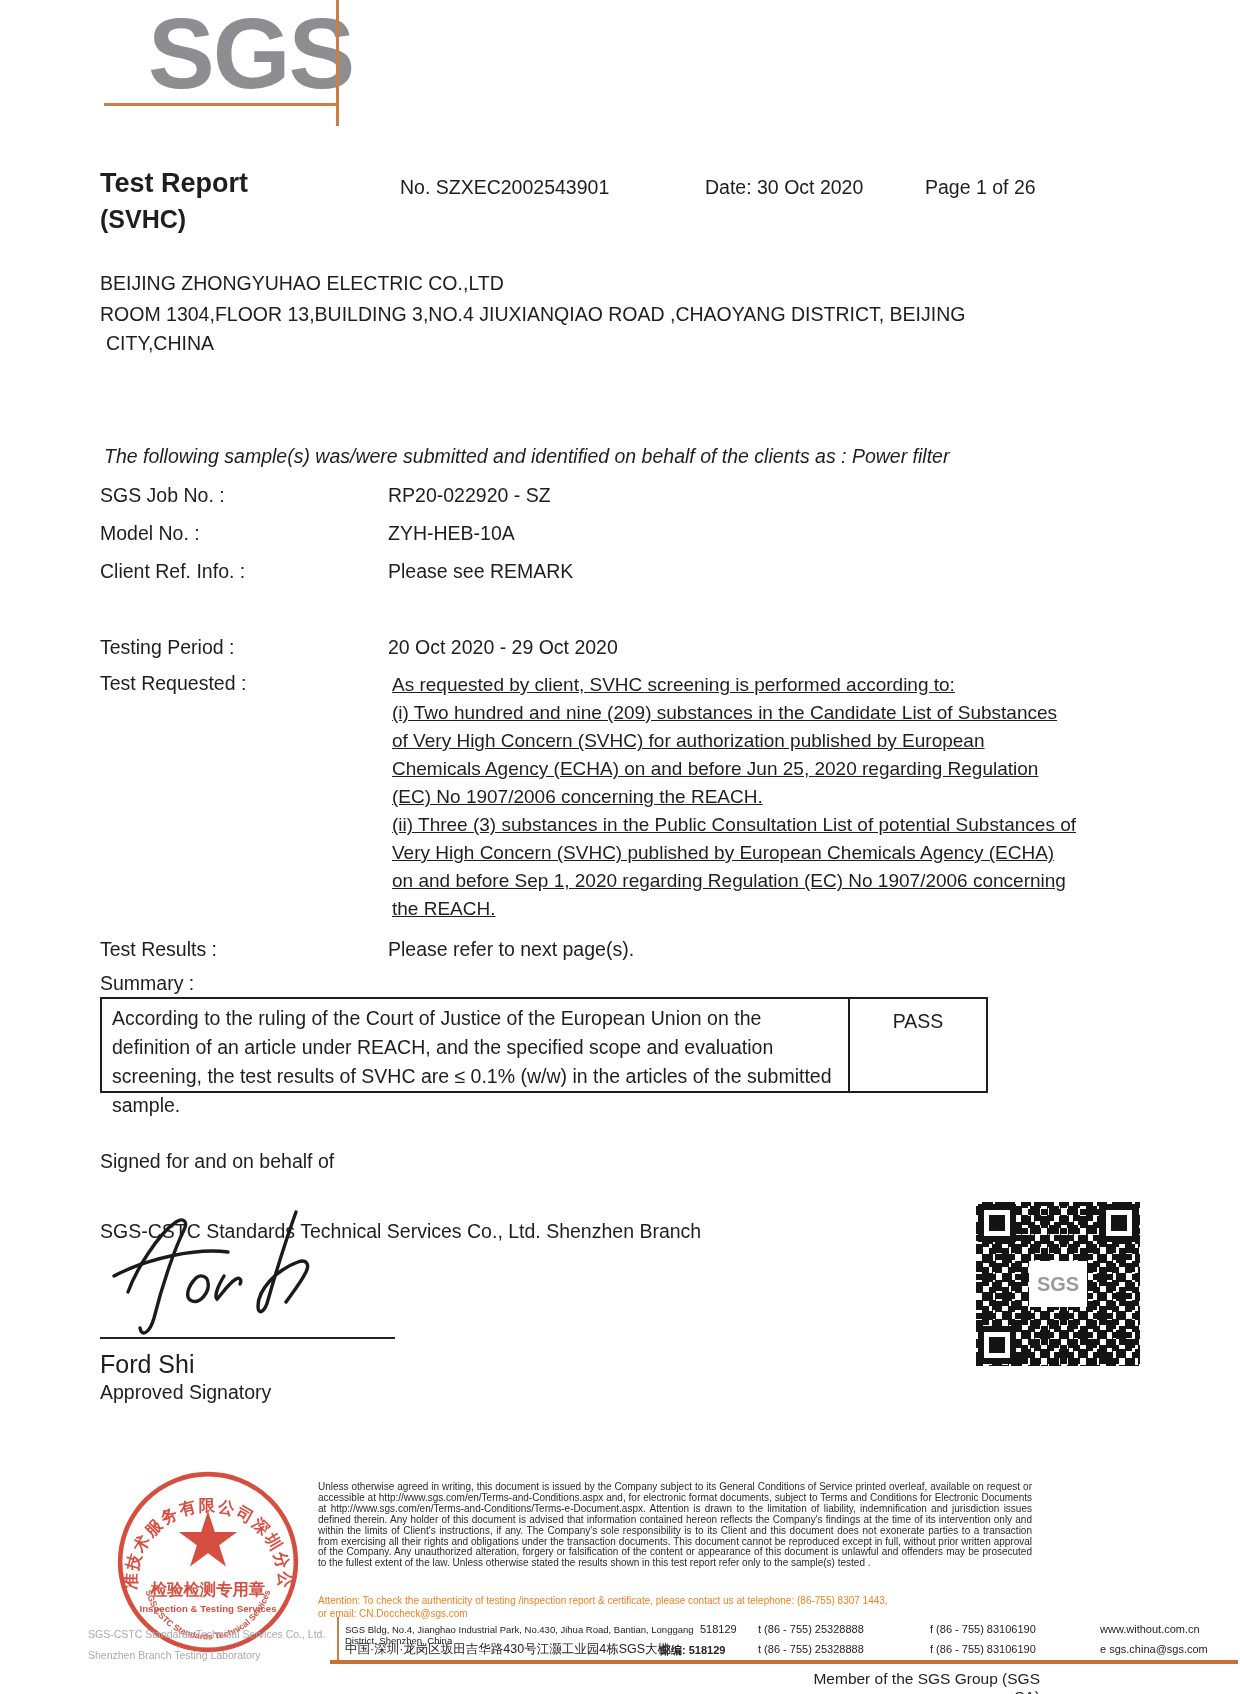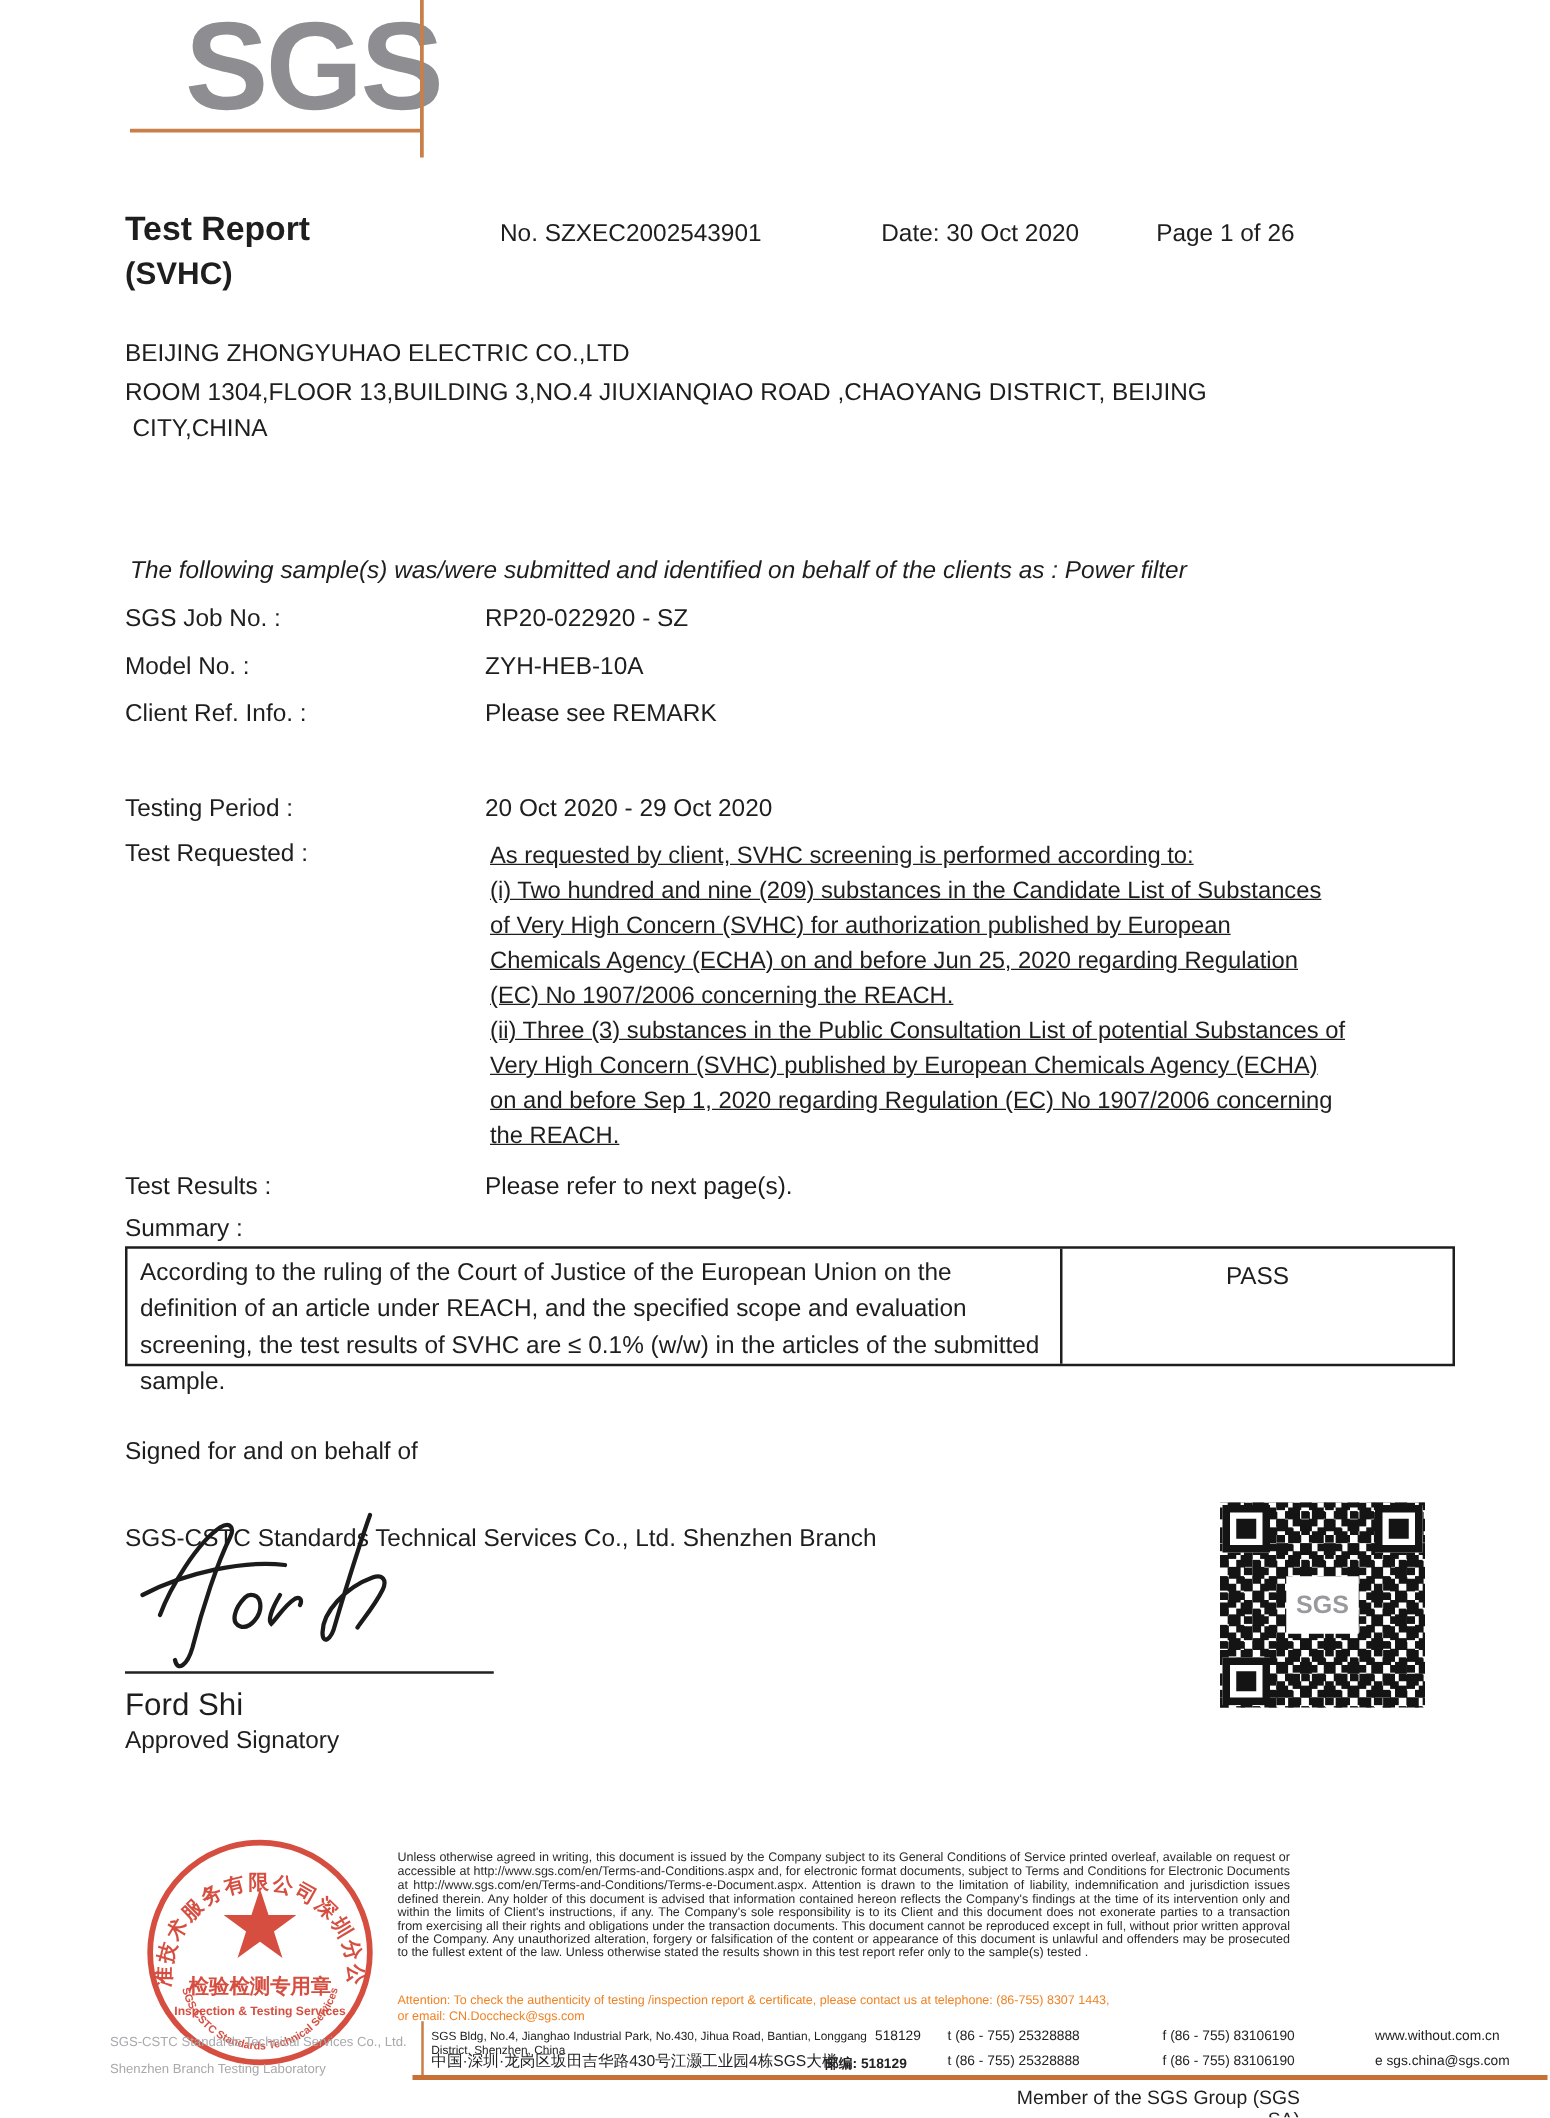--- a/index.html
+++ b/index.html
@@ -28,21 +28,21 @@
   .client-addr2 { position:absolute; left:106px; top:332px; font-size:19.5px; }
   
   .intro { position:absolute; left:104px; top:445px; font-size:19.5px;font-style:italic; }
   .frow { position:absolute; left:100px; display:flex; font-size:19.5px; }
   .frow .lbl { width:288px; }
   .tr-label  { position:absolute; left:100px; top:672px; font-size:19.5px; }
   .tr-para   { position:absolute; left:392px; top:671px; width:710px; font-size:19px;
                line-height:28px; white-space:pre-line;text-decoration:underline; }
   .res-row { top:938px; }
   .summary-heading { position:absolute; left:100px; top:972px; font-size:19.5px; }
-  .summary-box { position:absolute; left:100px; top:997px; width:1064px; height:96px;
+  .summary-box { position:absolute; left:100px; top:997px; width:888px; height:96px;
                  border:2px solid #1e1e1e; display:flex; }
   .summary-text { width:748px; border-right:2px solid #1e1e1e; padding:5px 12px 0 10px;
                   font-size:19.5px; line-height:29px; }
   .summary-verdict { flex:1; text-align:center; padding-top:11px; font-size:19.5px; }
   
   .sign-line1 { position:absolute; left:100px; top:1150px; font-size:19.5px; }
   .sign-line2 { position:absolute; left:100px; top:1180px; font-size:19.5px;margin-top:40px; }
   .signature-svg { position:absolute; left:100px; top:1200px; }
   .sig-rule { position:absolute; left:100px; top:1337px; width:295px; height:0; border-top:2.5px solid #222; }
   .signer { position:absolute; left:100px; top:1350px; font-size:25px; }

